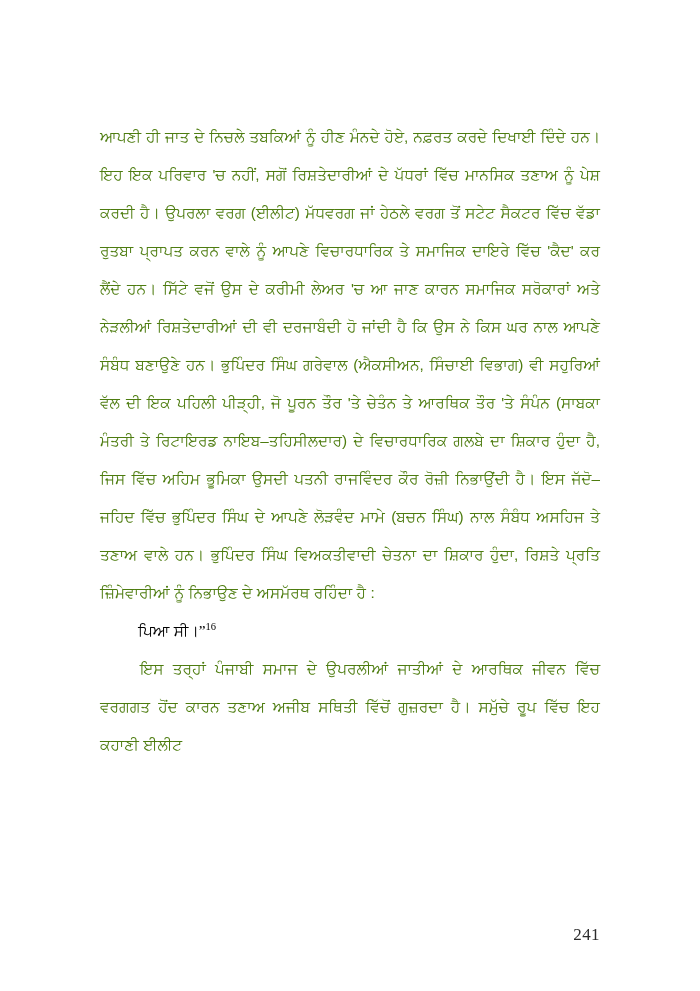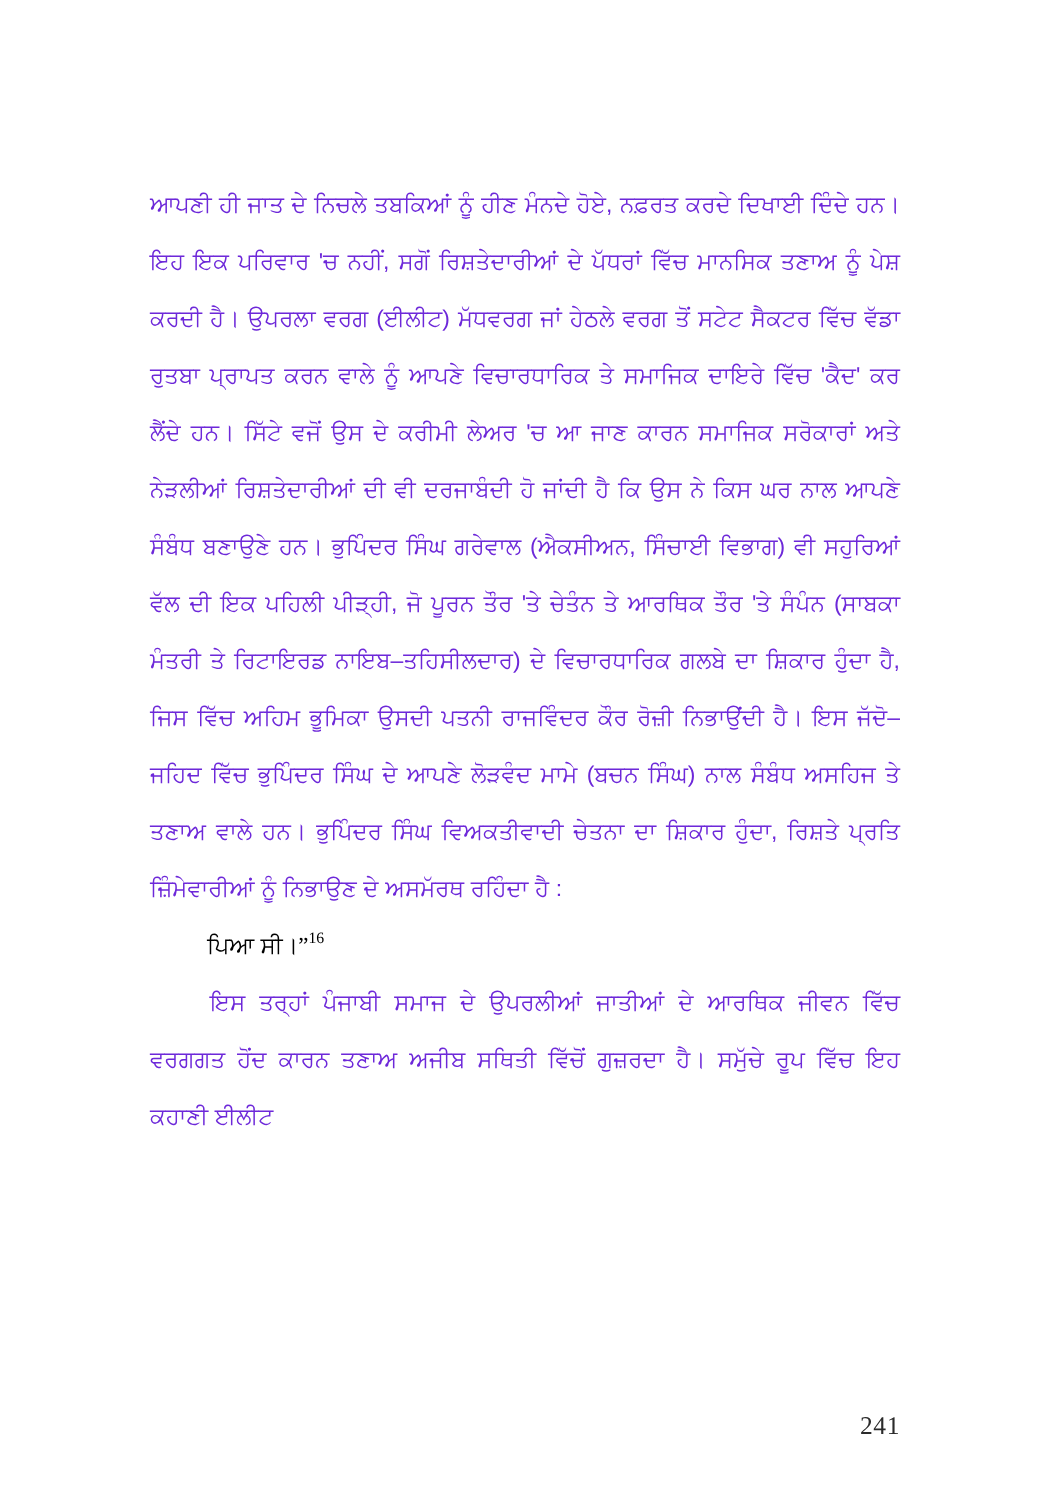--- a/index.html
+++ b/index.html
@@ -22,21 +22,21 @@
     top: 118px;
     width: 500px;
   }
   
   .para {
     margin: 0;
     font-size: 15.3px;
     line-height: 38px;
     text-align: justify;
     text-justify: inter-word;
-    color: #6d28d9;
+    color: #4d7c0f;
     word-spacing: 0.2px;
   }
   .para.indent {
     text-indent: 40px;
   }
   .para.last-line-left {
     text-align-last: left;
   }
   
   .quote-block {
@@ -69,21 +69,20 @@
   }
   
   .page-number {
     position: absolute;
     right: 100px;
     top: 925px;
     font-family: "Liberation Serif", "DejaVu Serif", serif;
     font-size: 17px;
     color: #2b2b2b;
     letter-spacing: 0.4px;
-    margin-top: 16px;
   }
 </style>
 </head>
 <body>
 
 <div class="page">
 
   <div class="content">
 
     <div class="para last-line-left">

